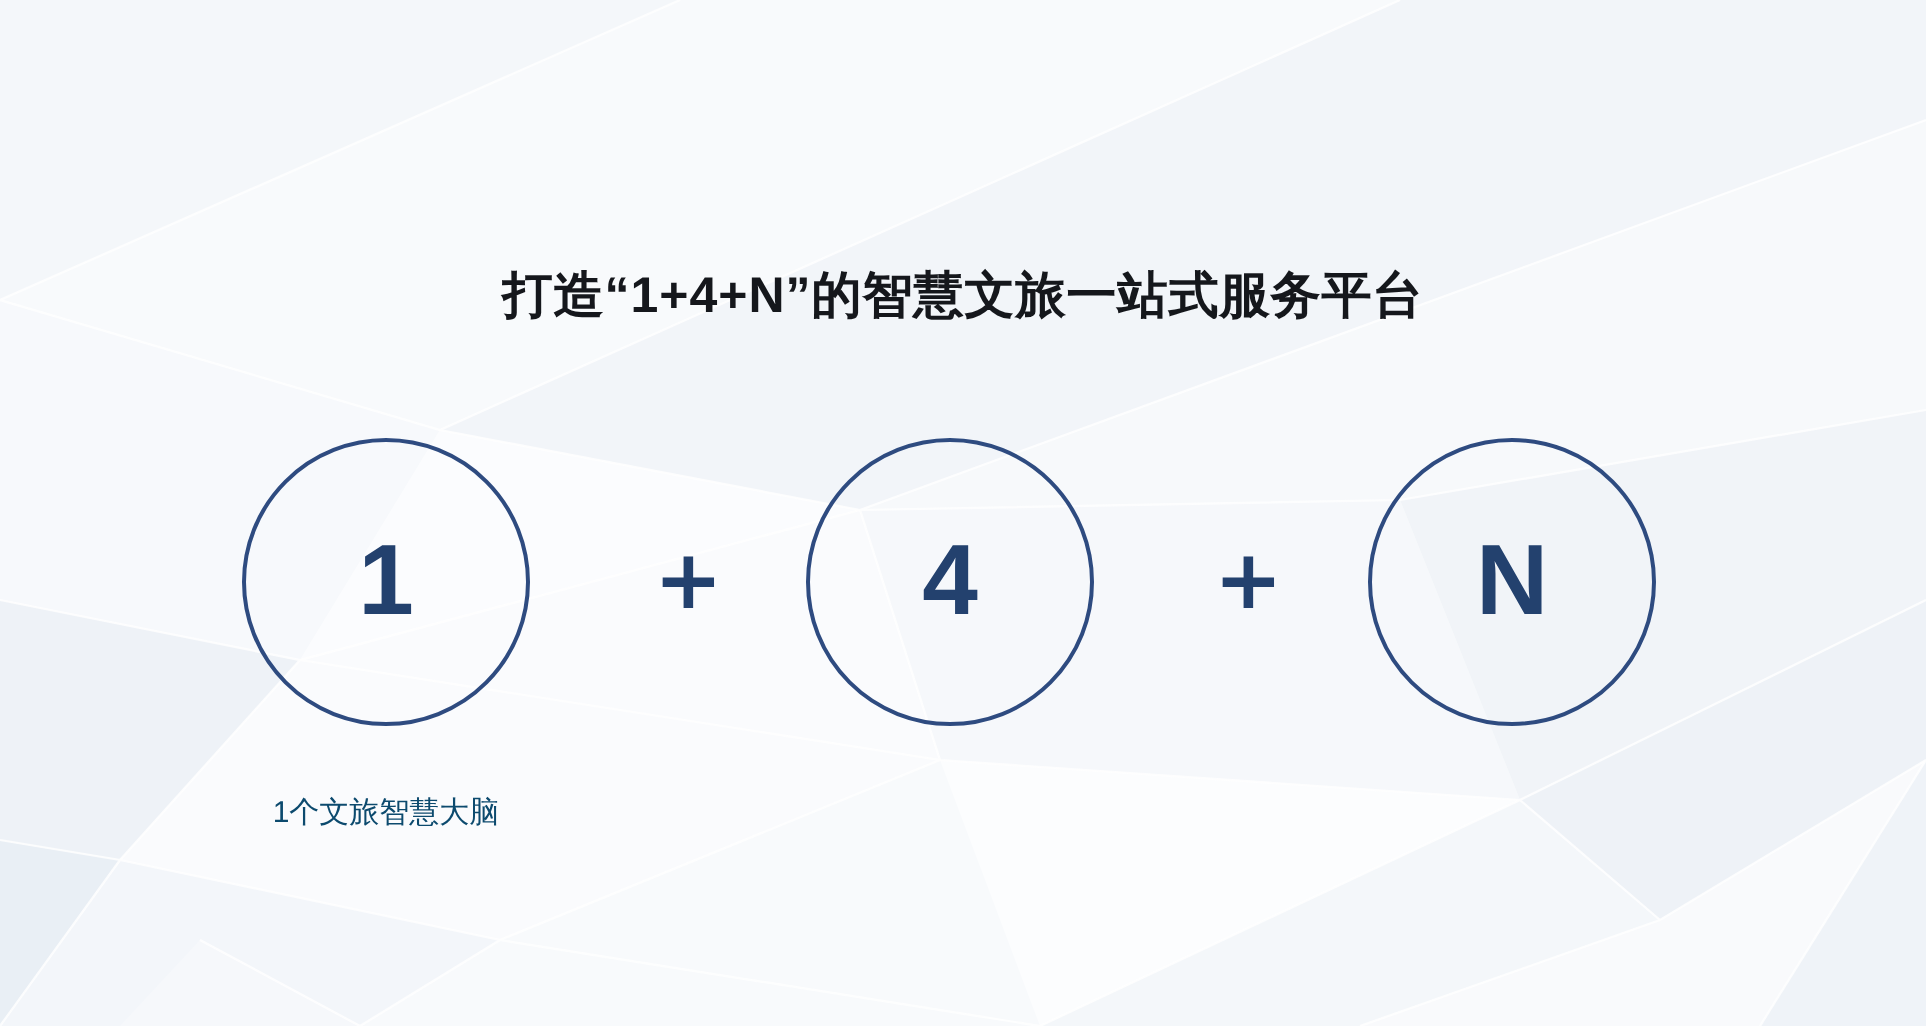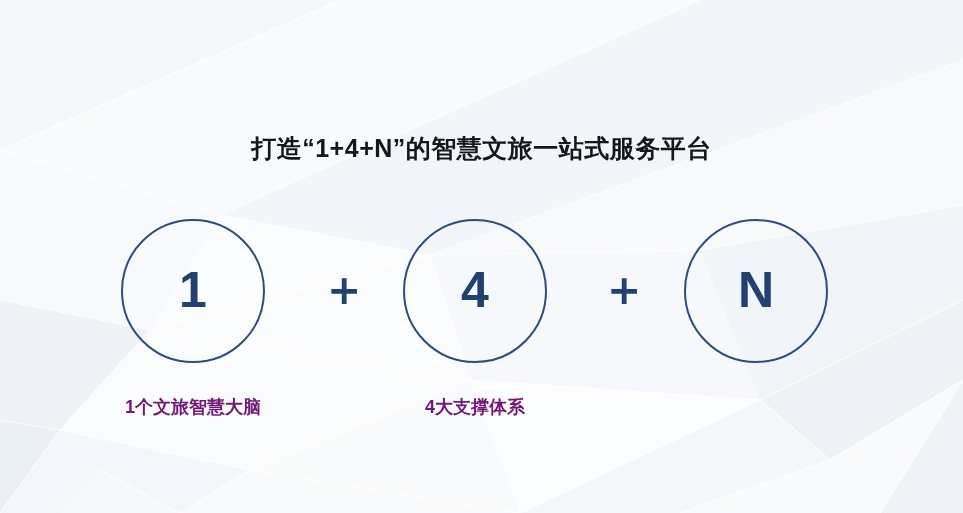--- a/index.html
+++ b/index.html
@@ -95,23 +95,23 @@
     top: 396px;
     width: 963px;
     height: 26px;
     z-index: 3;
   }
   .caption {
     position: absolute;
     top: 0;
     width: 220px;
     text-align: center;
-    font-size: 18px;
-    font-weight: bold;
-    color: #701a75;
+    font-size: 15px;
+    font-weight: normal;
+    color: #0c4a6e;
     line-height: 22px;
     white-space: nowrap;
   }
   #caption-1 { left: 83px; }
   #caption-2 { left: 365px; }
   #caption-3 { left: 646px; }
 </style>
 </head>
 <body>
 
@@ -179,16 +179,15 @@
     <div id="plus-2" class="plus">+</div>
 
     <div id="node-n" class="node">
       <span class="node-num">N</span>
     </div>
 
   </div>
 
   <div id="captions">
     <div id="caption-1" class="caption">1个文旅智慧大脑</div>
-    <div id="caption-2" class="caption">4大支撑体系</div>
   </div>
 
 </div>
 
 </body></html>

